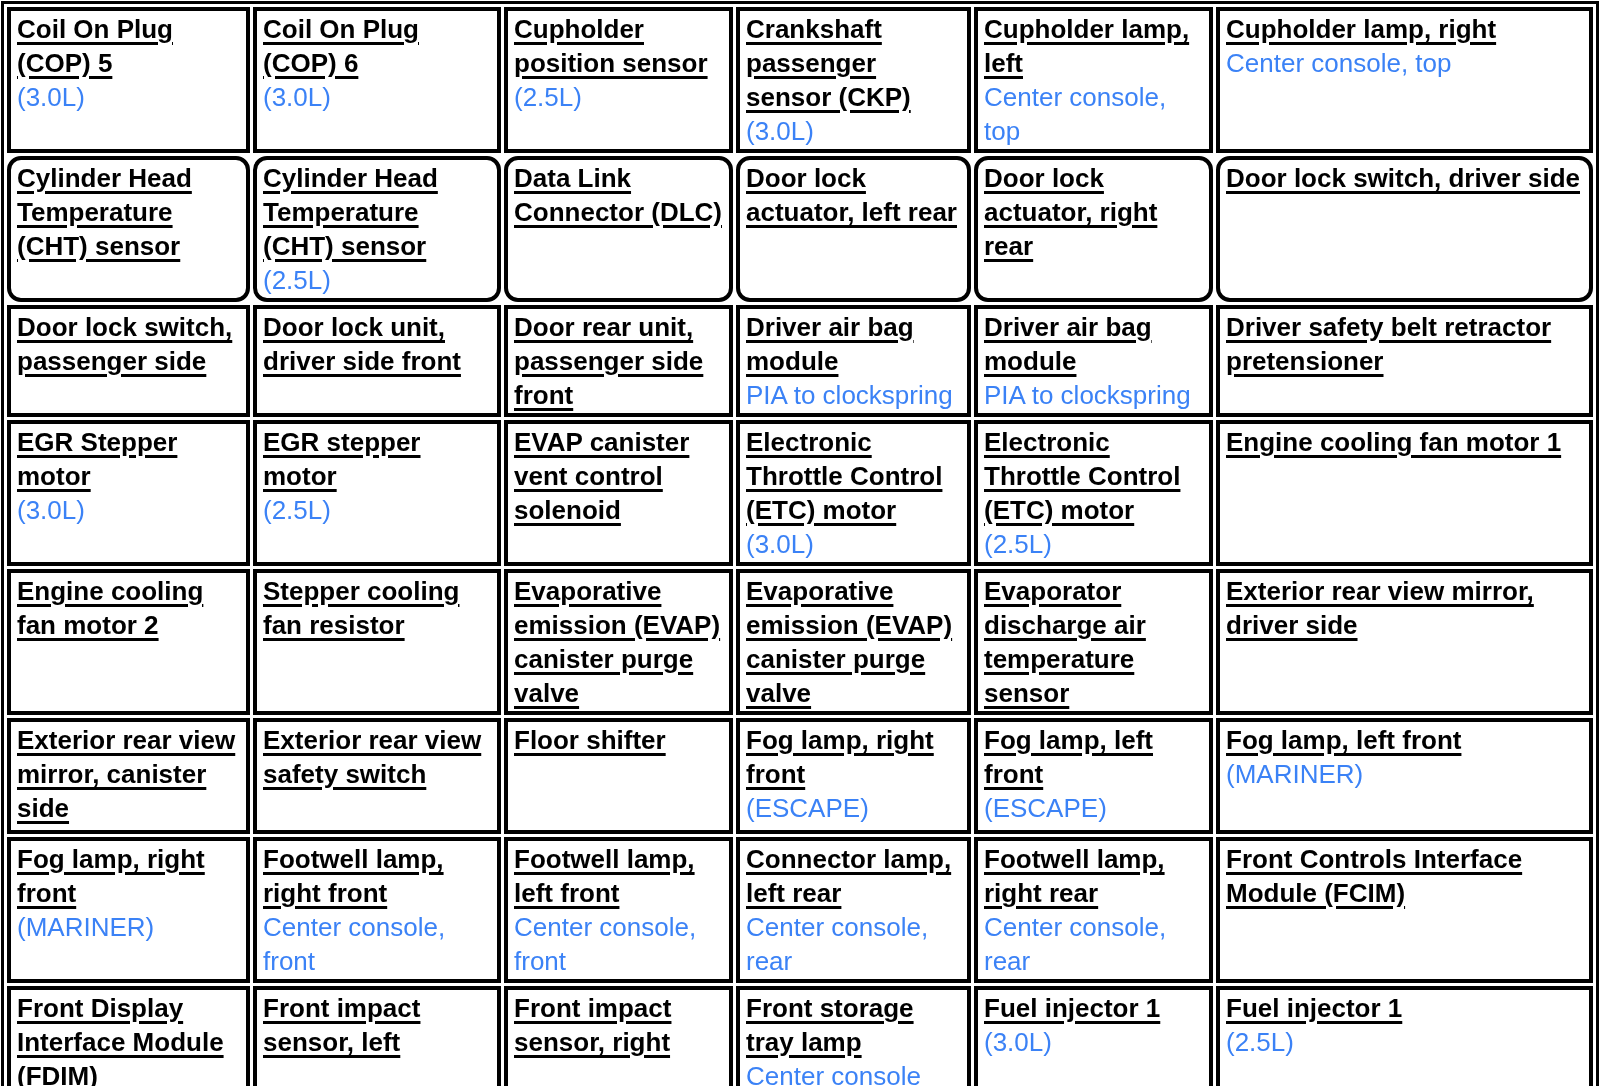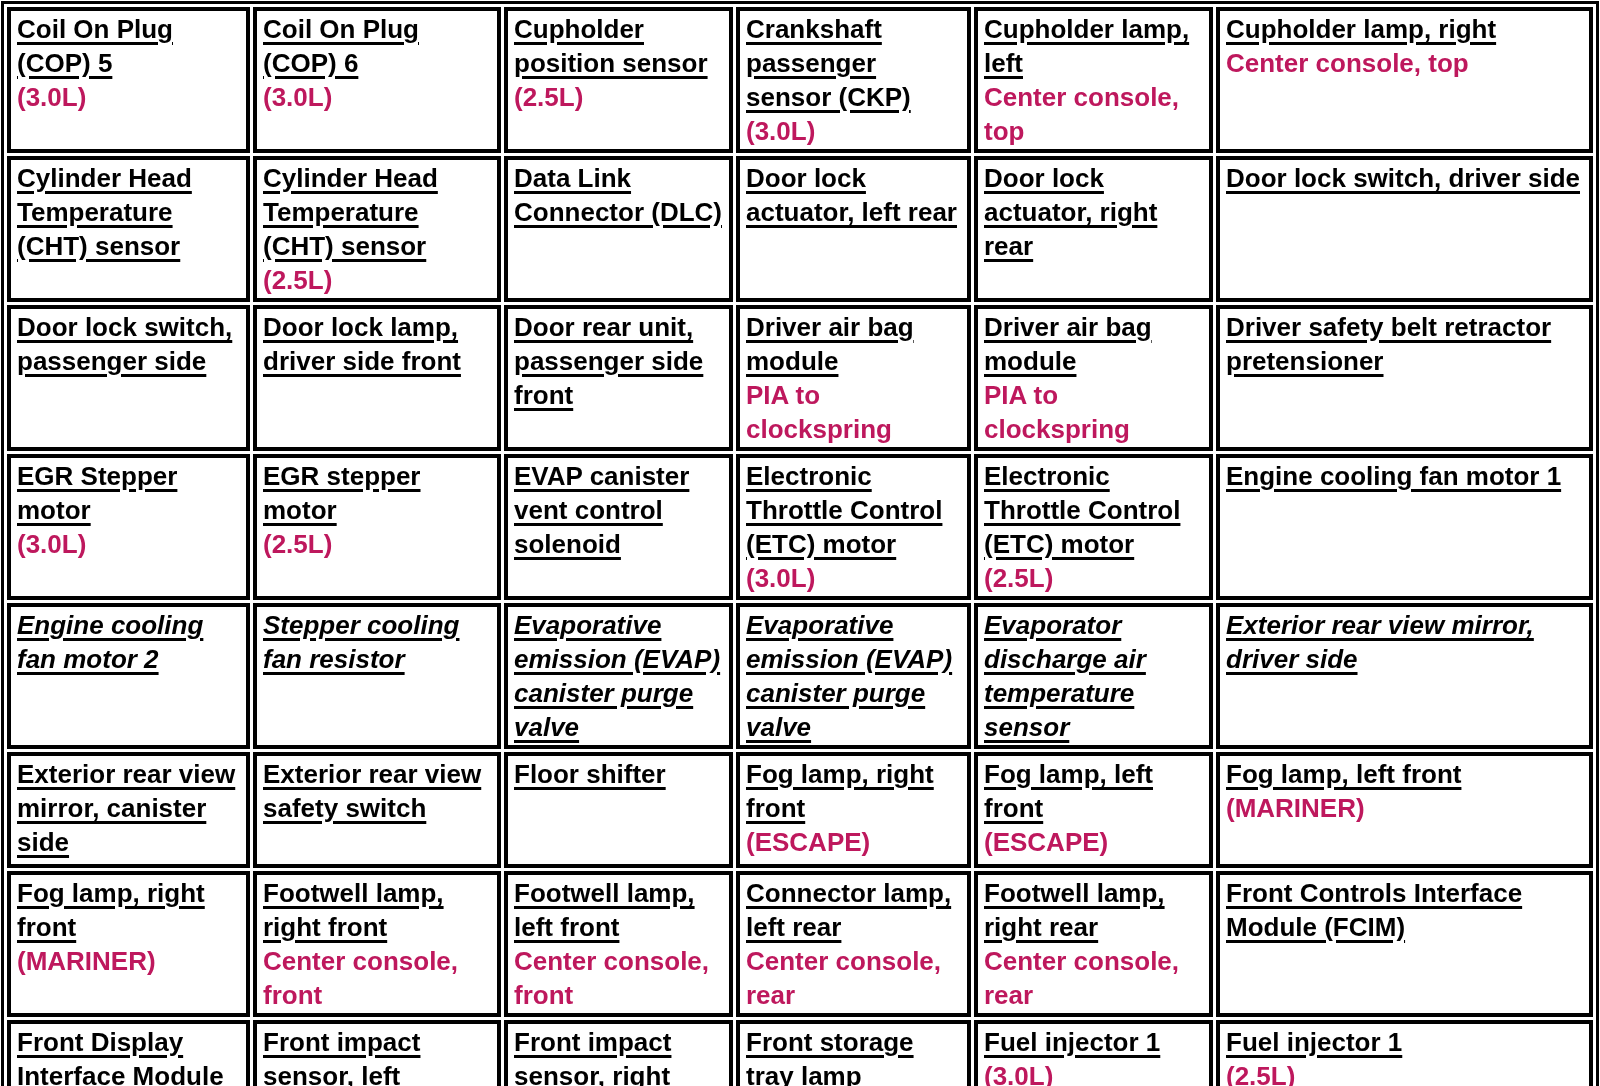--- a/index.html
+++ b/index.html
@@ -32,32 +32,32 @@
     font-size: 26px;
     line-height: 34px;
     color: #000000;
     text-decoration: underline;
     text-decoration-thickness: 3px;
     text-underline-offset: 4px;
     cursor: pointer;
     display: inline;
   }
   .note {
-    font-weight: bold;
+    font-weight: normal;
     font-size: 26px;
     line-height: 34px;
-    color: #be185d;
+    color: #3b82f6;
     display: block;
   }
   
   tr:nth-child(1) td { height: 135px; }
-  tr:nth-child(2) td { height: 134px; }
+  tr:nth-child(2) td { height: 134px; border-radius: 14px; }
   tr:nth-child(3) td { height: 98px;  }
   tr:nth-child(4) td { height: 134px; }
-  tr:nth-child(5) td { height: 134px; font-style: italic; }
+  tr:nth-child(5) td { height: 134px; }
   tr:nth-child(6) td { height: 106px; }
   tr:nth-child(7) td { height: 128px; }
   tr:nth-child(8) td { height: 113px; }
 </style>
 </head>
 <body>
 
 <table class="component-table">
   <colgroup>
     <col style="width:243px">
@@ -130,21 +130,21 @@
     
   </td>
 </tr>
       <tr>
   <td class="cell">
     <a class="link">Door lock switch, passenger side</a>
     
   </td>
 
   <td class="cell">
-    <a class="link">Door lock lamp, driver side front</a>
+    <a class="link">Door lock unit, driver side front</a>
     
   </td>
 
   <td class="cell">
     <a class="link">Door rear unit, passenger side front</a>
     
   </td>
 
   <td class="cell">
     <a class="link">Driver air bag module</a>

